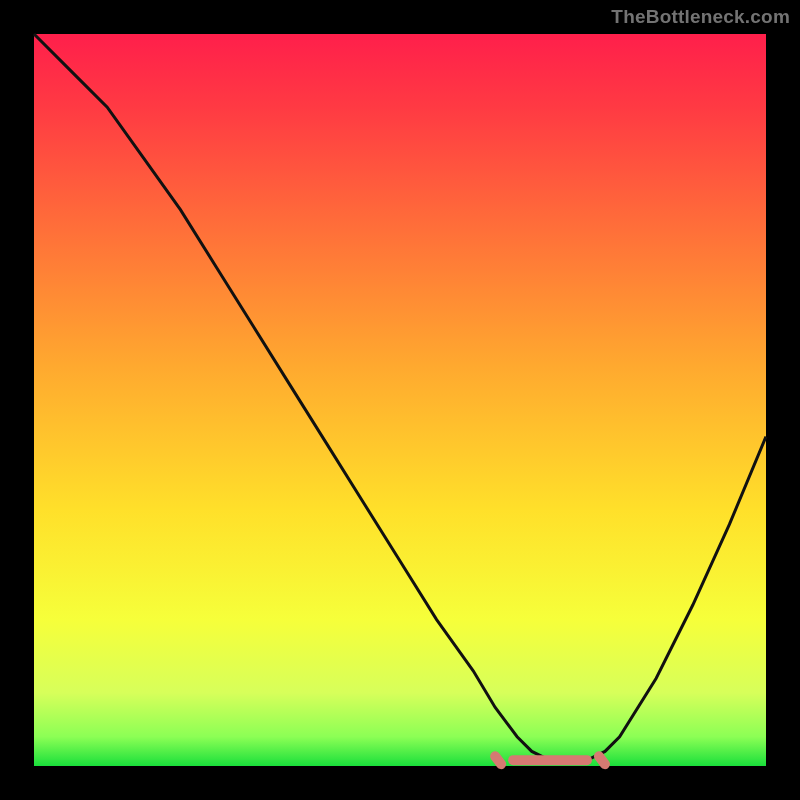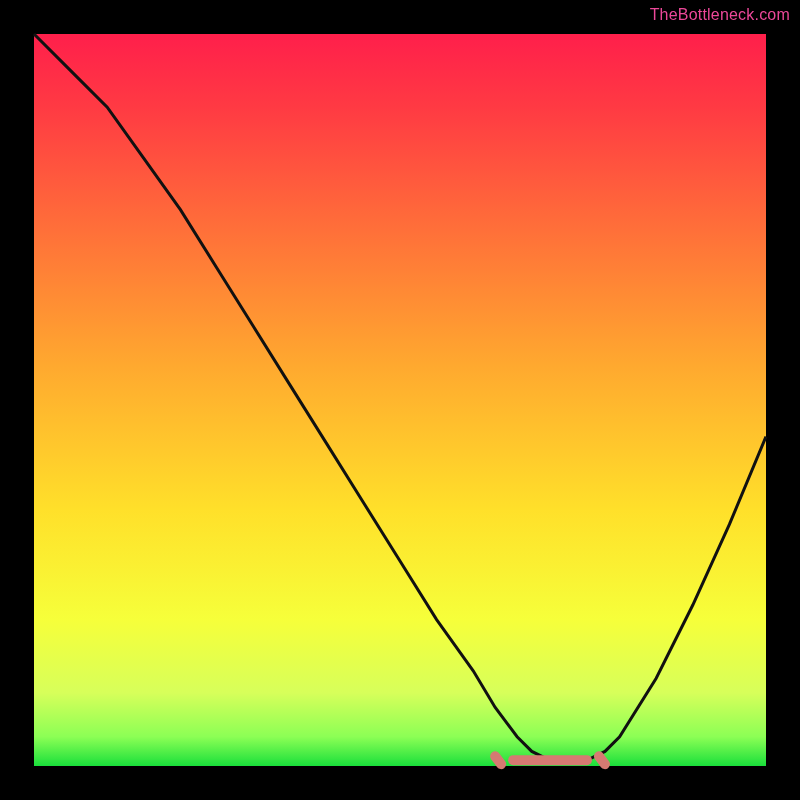--- a/index.html
+++ b/index.html
@@ -13,23 +13,23 @@
   .frame {
     position: relative;
     width: 800px;
     height: 800px;
     background: #000;
   }
   .watermark {
     position: absolute;
     top: 6px;
     right: 10px;
-    color: #ec4899;
-    font-size: 16px;
-    font-weight: 400;
+    color: #737373;
+    font-size: 19px;
+    font-weight: 700;
     letter-spacing: 0.2px;
     z-index: 3;
   }
   .plot {
     position: absolute;
     
     left: 34px;
     top: 34px;
     width: 732px;
     height: 732px;

